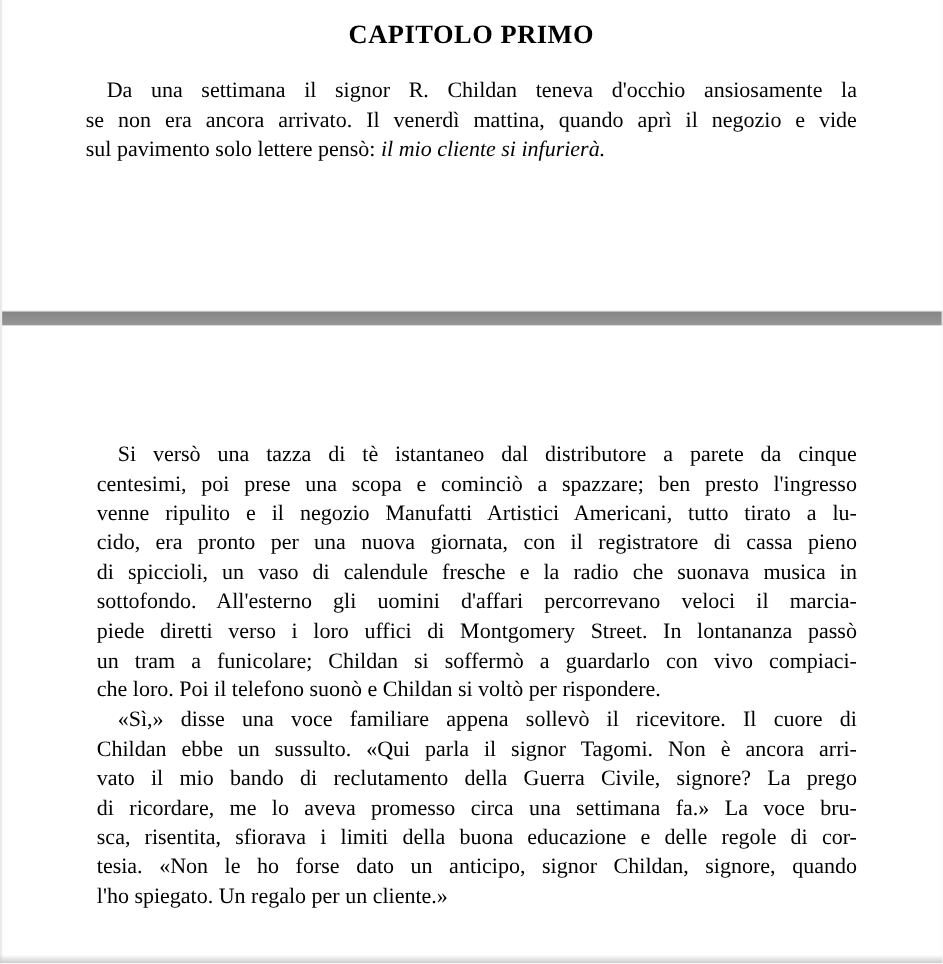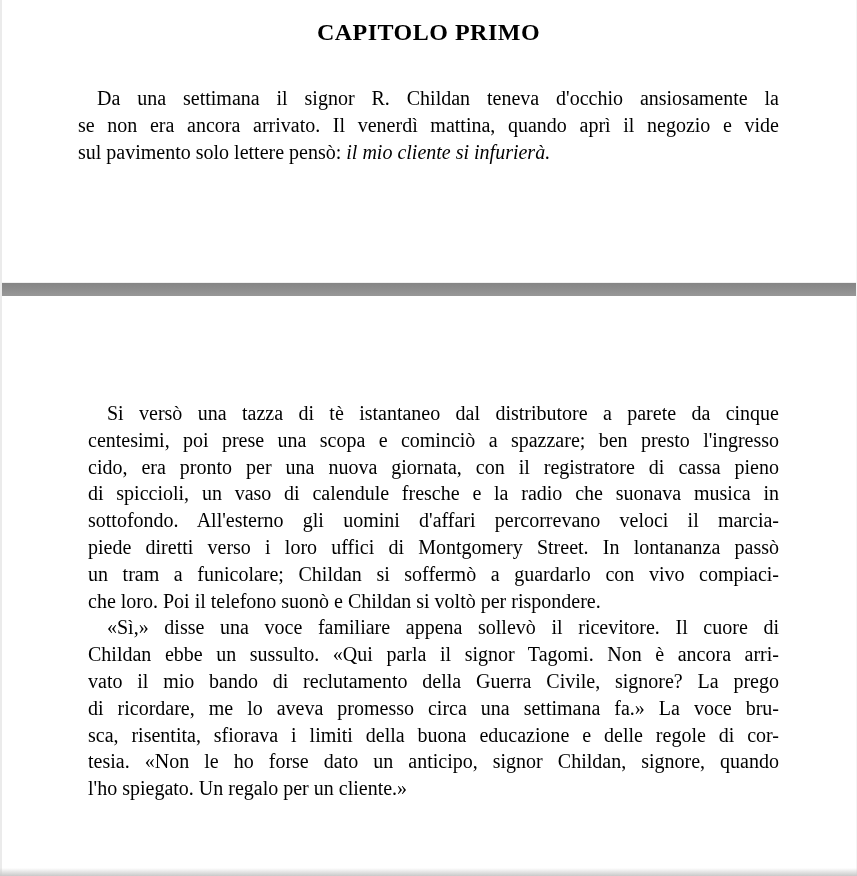--- a/index.html
+++ b/index.html
@@ -35,21 +35,21 @@
     font-size: 24px;
     line-height: 26px;
     letter-spacing: 0.5px;
   }
   .paragraphs {
     margin: 0 78px;
     font-size: 20px;
     line-height: 26.8px;
   }
   .page-1 .paragraphs {
-    margin-top: 40px;
+    margin-top: 24px;
   }
   .paragraph {
     margin: 0;
   }
   .line {
     text-align: justify;
     text-align-last: justify;
     white-space: normal;
   }
   .line.last {
@@ -111,20 +111,21 @@
       </div>
   </div>
 
   <div class="divider"></div>
 
   <div class="page page-2">
     <div class="paragraphs">
         <div class="paragraph">
           <div class="line indent"><span>Si versò una tazza di tè istantaneo dal distributore a parete da cinque</span></div>
           <div class="line"><span>centesimi, poi prese una scopa e cominciò a spazzare; ben presto l'ingresso</span></div>
+          <div class="line"><span>venne ripulito e il negozio Manufatti Artistici Americani, tutto tirato a lu-</span></div>
           <div class="line"><span>cido, era pronto per una nuova giornata, con il registratore di cassa pieno</span></div>
           <div class="line"><span>di spiccioli, un vaso di calendule fresche e la radio che suonava musica in</span></div>
           <div class="line"><span>sottofondo. All'esterno gli uomini d'affari percorrevano veloci il marcia-</span></div>
           <div class="line"><span>piede diretti verso i loro uffici di Montgomery Street. In lontananza passò</span></div>
           <div class="line"><span>un tram a funicolare; Childan si soffermò a guardarlo con vivo compiaci-</span></div>
           <div class="line last"><span>che loro. Poi il telefono suonò e Childan si voltò per rispondere.</span></div>
         </div>
         <div class="paragraph">
           <div class="line indent"><span>«Sì,» disse una voce familiare appena sollevò il ricevitore. Il cuore di</span></div>
           <div class="line"><span>Childan ebbe un sussulto. «Qui parla il signor Tagomi. Non è ancora arri-</span></div>

